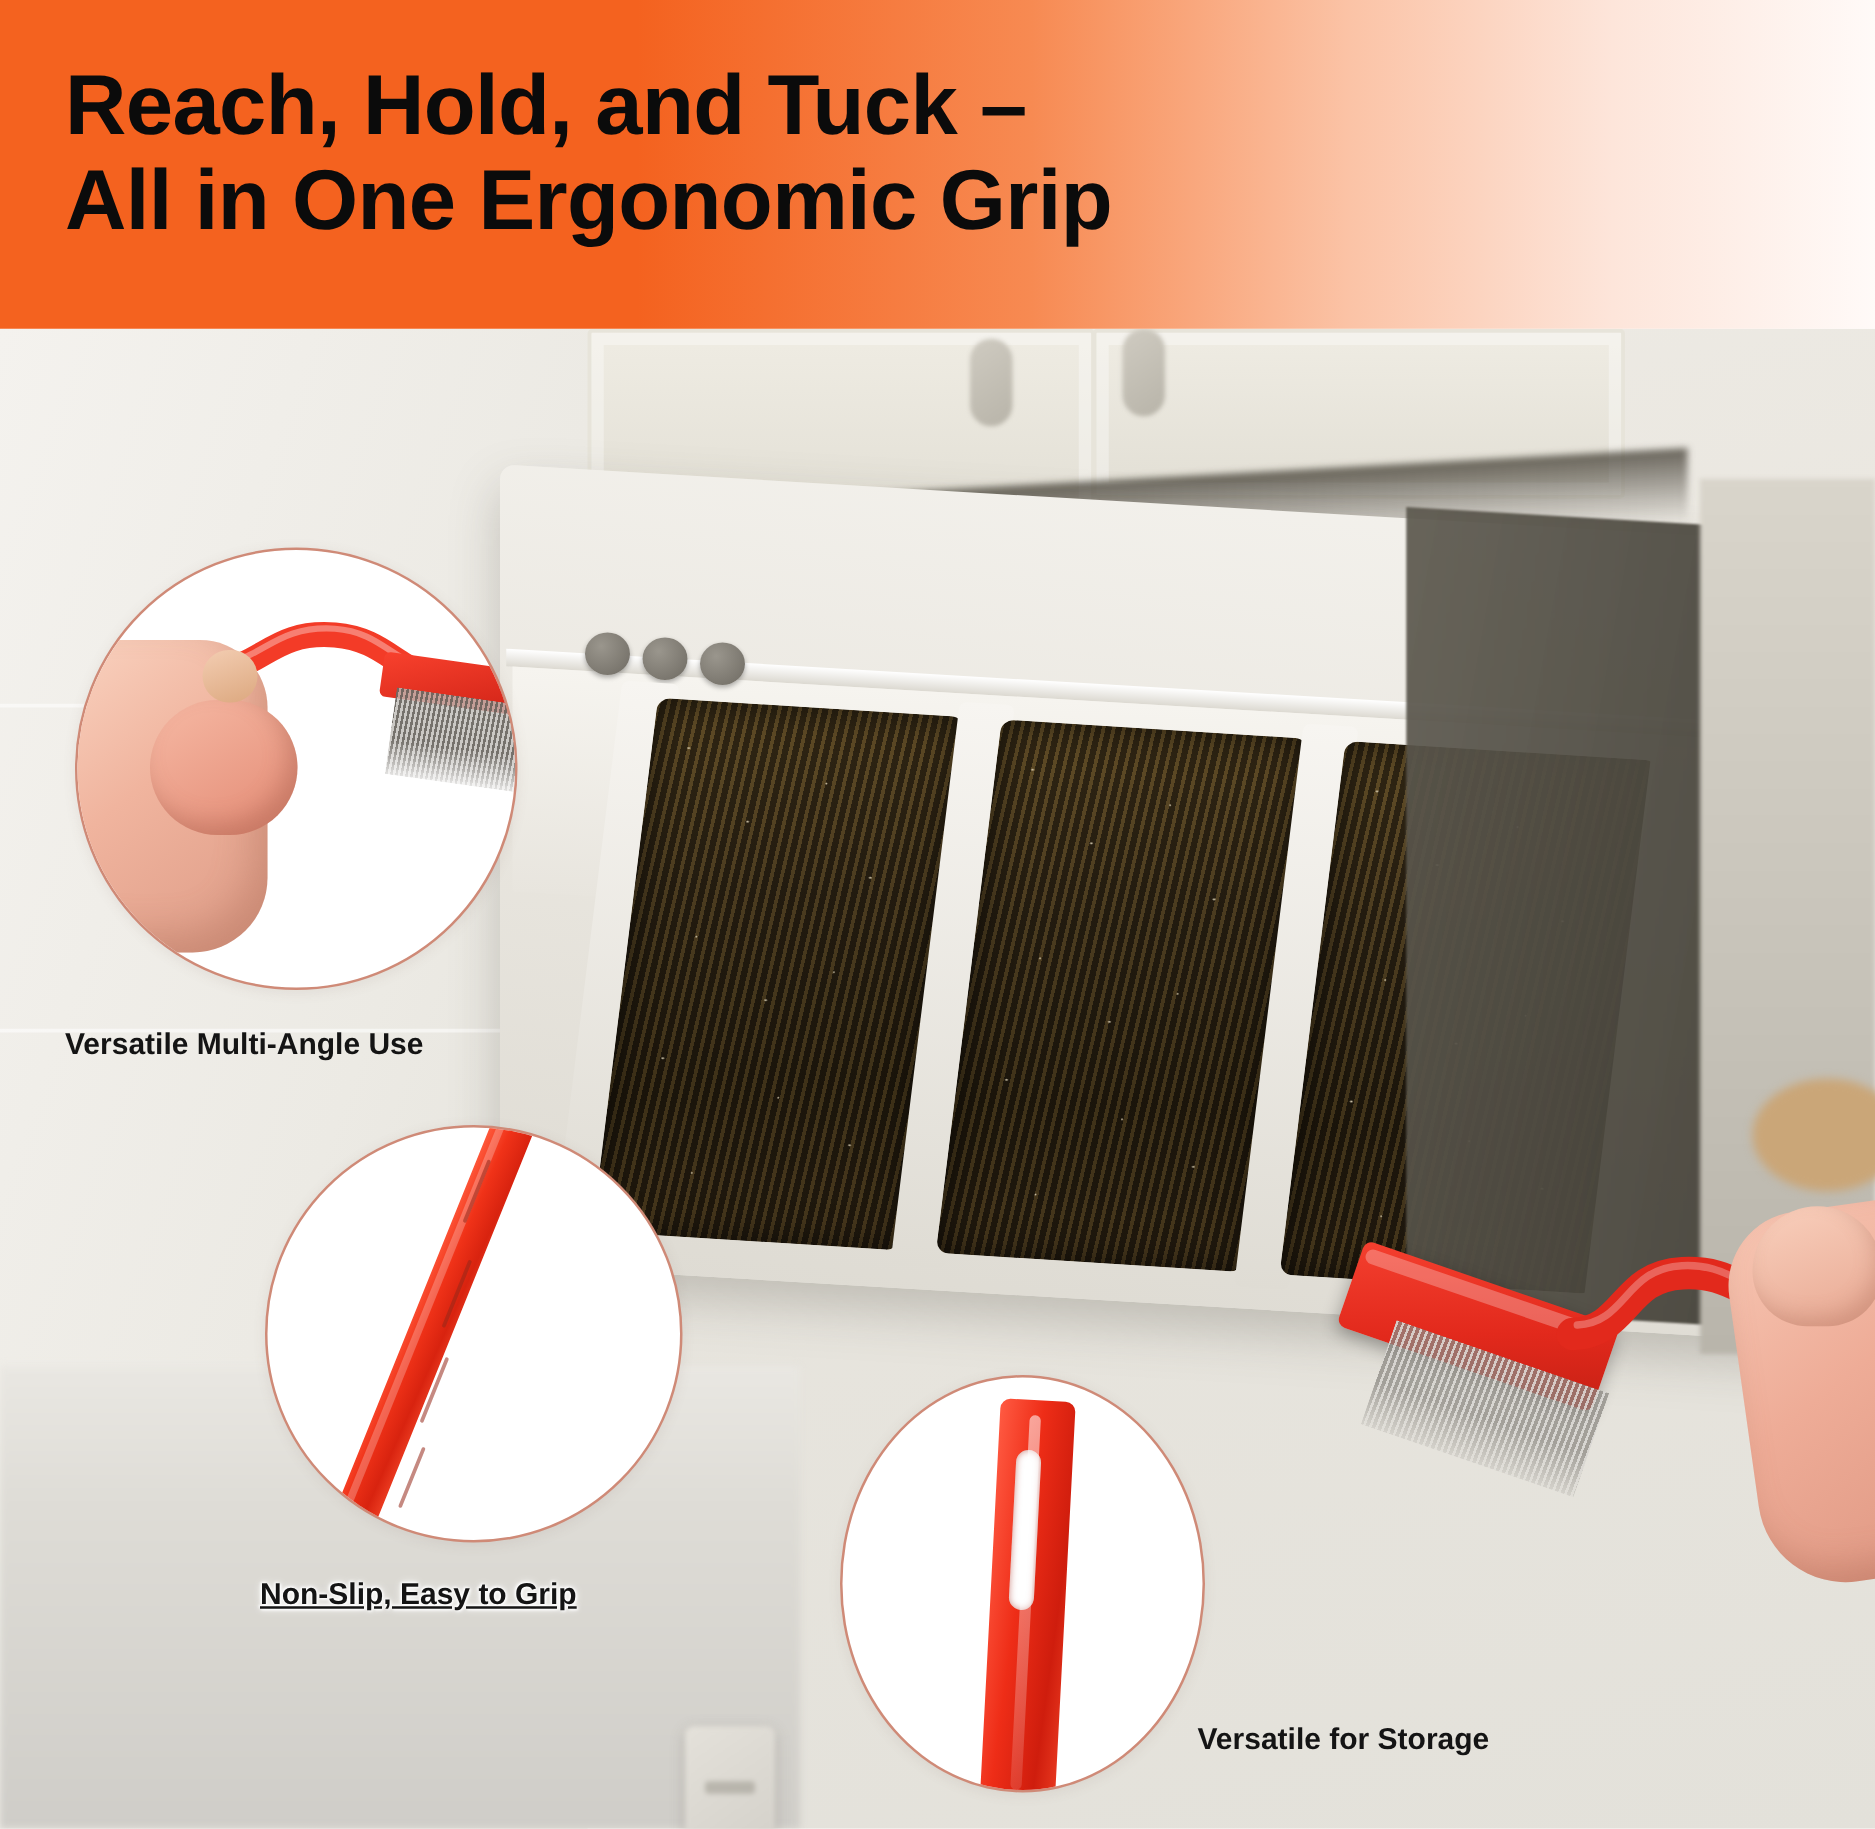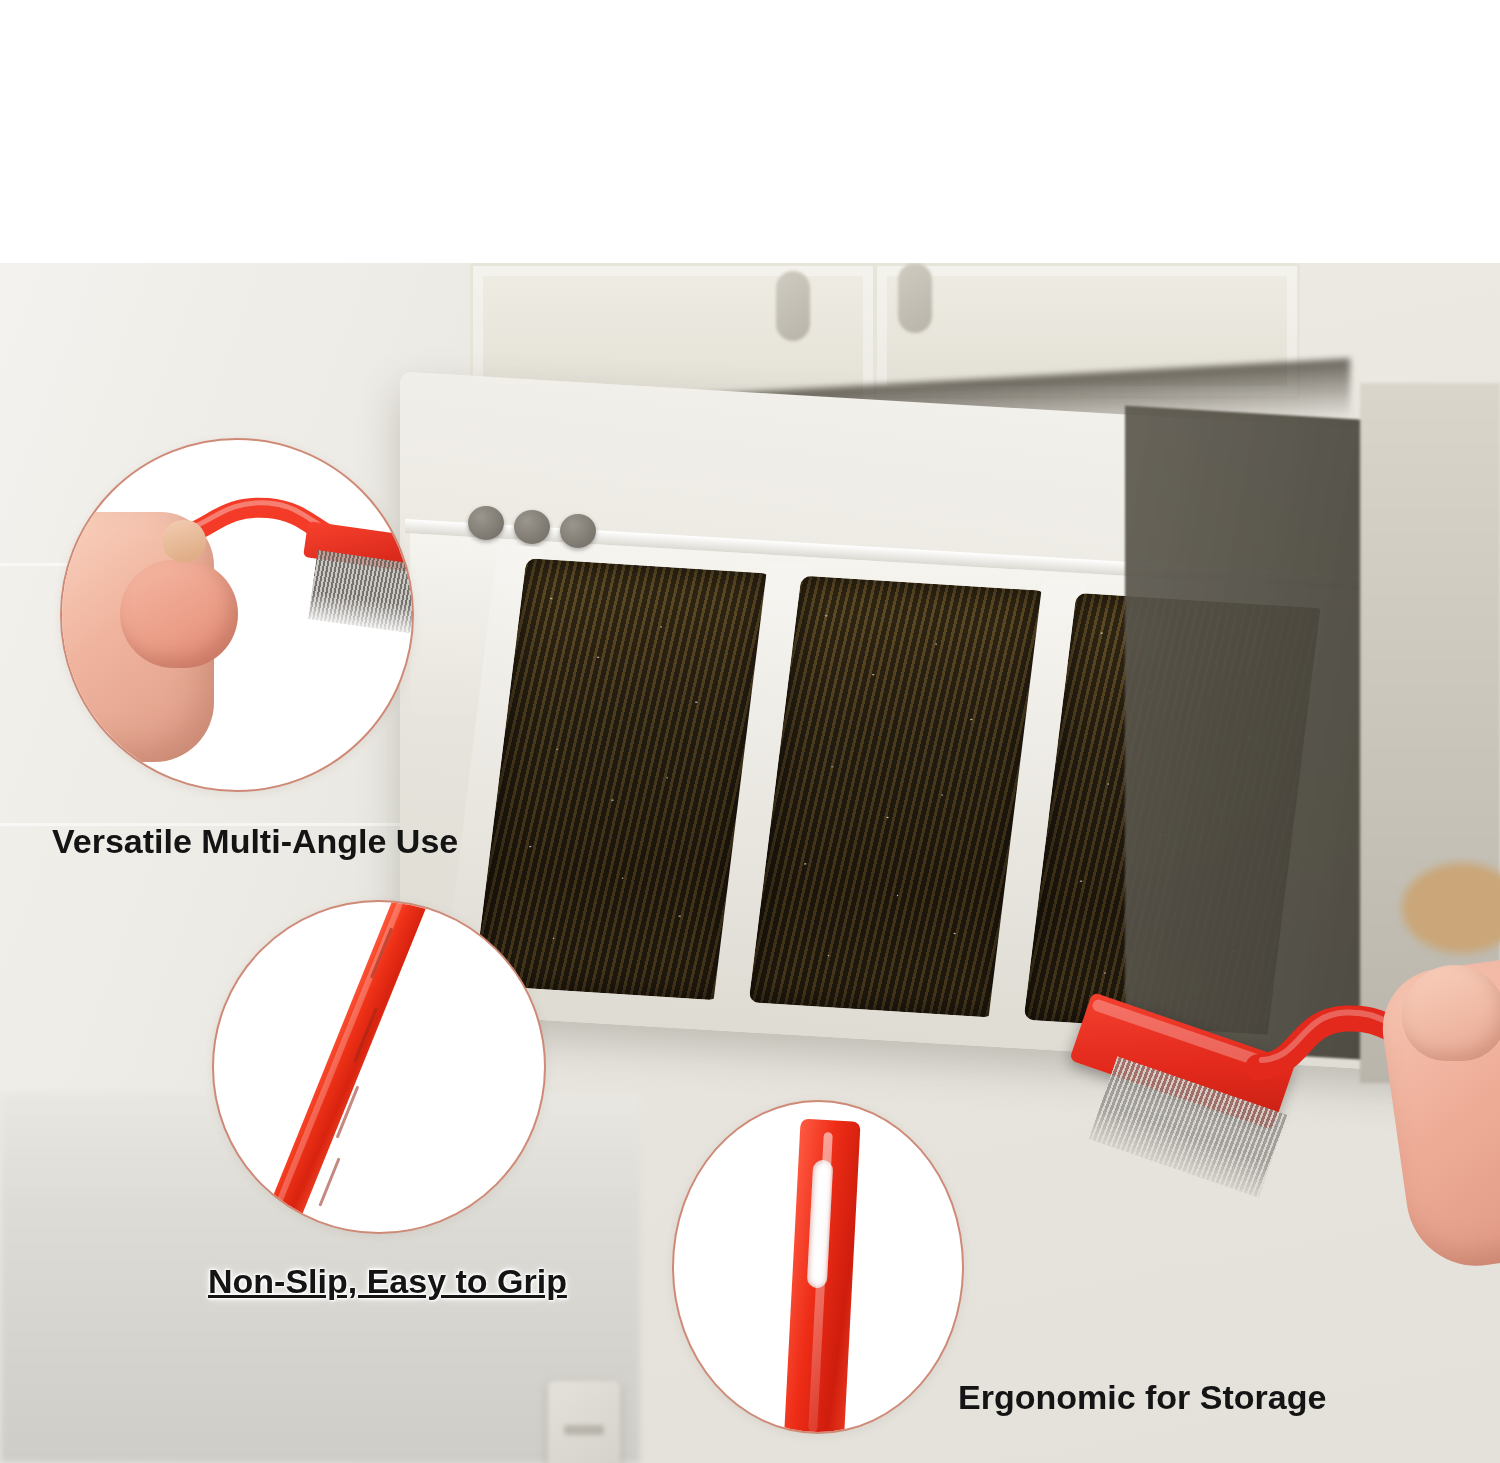--- a/index.html
+++ b/index.html
@@ -103,21 +103,21 @@
   .banner{position:absolute;left:0;top:0;width:1500px;height:263px;
     background:linear-gradient(90deg,#F4621F 0%,#F4621F 34%,#F78A52 55%,#FBC3A6 72%,#FDE5DA 86%,#FFFAF8 100%);}
   .headline{position:absolute;left:52px;top:46px;width:1330px;
     font-weight:bold;font-size:68px;line-height:1.12;color:#0b0b0b;letter-spacing:-.5px;}
   .headline .l2{display:block;}
 
   
   .callout{position:absolute;}
   .circle{position:absolute;border-radius:50%;border:2px solid #cf8a77;overflow:hidden;
     background:#ffffff;box-shadow:0 2px 10px rgba(120,90,80,.10);}
-  .clabel{position:absolute;white-space:nowrap;font-size:34px;font-weight:bold;color:#141414;}
+  .clabel{position:absolute;white-space:nowrap;font-size:24px;font-weight:bold;color:#141414;}
   .clabel.halo{text-shadow:0 0 4px #fff,0 0 8px #fff,1px 1px 2px #fff,-1px -1px 2px #fff;text-decoration:underline;}
 
   
   .c1{left:60px;top:438px;width:350px;height:350px;}
   .c1 .hand{position:absolute;left:-48px;top:72px;width:200px;height:250px;border-radius:80px 54px 60px 90px;
     background:linear-gradient(142deg,#fbd8c6 0%,#f0b49e 48%,#dd9b86 100%);
     box-shadow:inset -12px -16px 30px rgba(160,95,75,.32);}
   .c1 .knuckle{position:absolute;left:58px;top:120px;width:118px;height:108px;border-radius:58px;
     background:linear-gradient(150deg,#f6b9a4,#e38a74);box-shadow:inset -8px -10px 18px rgba(150,80,62,.35);}
   .c1 .thumbnail-n{position:absolute;left:100px;top:80px;width:44px;height:42px;border-radius:22px;
@@ -201,20 +201,26 @@
       <svg viewBox="0 0 205 66" preserveAspectRatio="none" aria-hidden="true">
         <path d="M2,54 C46,54 44,10 92,10 C140,10 140,40 203,40" stroke="#E2291C" stroke-width="26" fill="none" stroke-linecap="round"></path>
         <path d="M6,47 C46,47 46,4 92,4 C136,4 138,33 198,33" stroke="rgba(255,255,255,.28)" stroke-width="6" fill="none" stroke-linecap="round"></path>
       </svg>
     </div>
     <div class="hand-main"></div>
     <div class="thumb-main"></div>
 
   </div>
 
+  <div class="banner">
+    <div class="headline">
+      <span>Reach, Hold, and Tuck –</span>
+      <span class="l2">All in One Ergonomic Grip</span>
+    </div>
+  </div>
 
   <div class="callout">
     <div class="circle c1">
       <div class="swave">
         <svg viewBox="0 0 210 80" preserveAspectRatio="none" aria-hidden="true">
           <path d="M4,36 C40,34 48,4 98,8 C146,12 150,48 206,46" stroke="#F33B27" stroke-width="20" fill="none" stroke-linecap="round"></path>
           <path d="M8,30 C40,28 50,0 98,3 C142,6 148,41 202,40" stroke="rgba(255,255,255,.35)" stroke-width="5" fill="none" stroke-linecap="round"></path>
         </svg>
       </div>
       <div class="brushhead"></div>
@@ -236,16 +242,16 @@
     </div>
     <div class="clabel c2l halo">Non-Slip, Easy to Grip</div>
   </div>
 
   <div class="callout">
     <div class="circle c3">
       <div class="stick"></div>
       <div class="hole"></div>
       <div class="gloss"></div>
     </div>
-    <div class="clabel c3l">Ergonomic for Storage</div>
+    <div class="clabel c3l">Versatile for Storage</div>
   </div>
 
 </div>
 
 </body></html>

